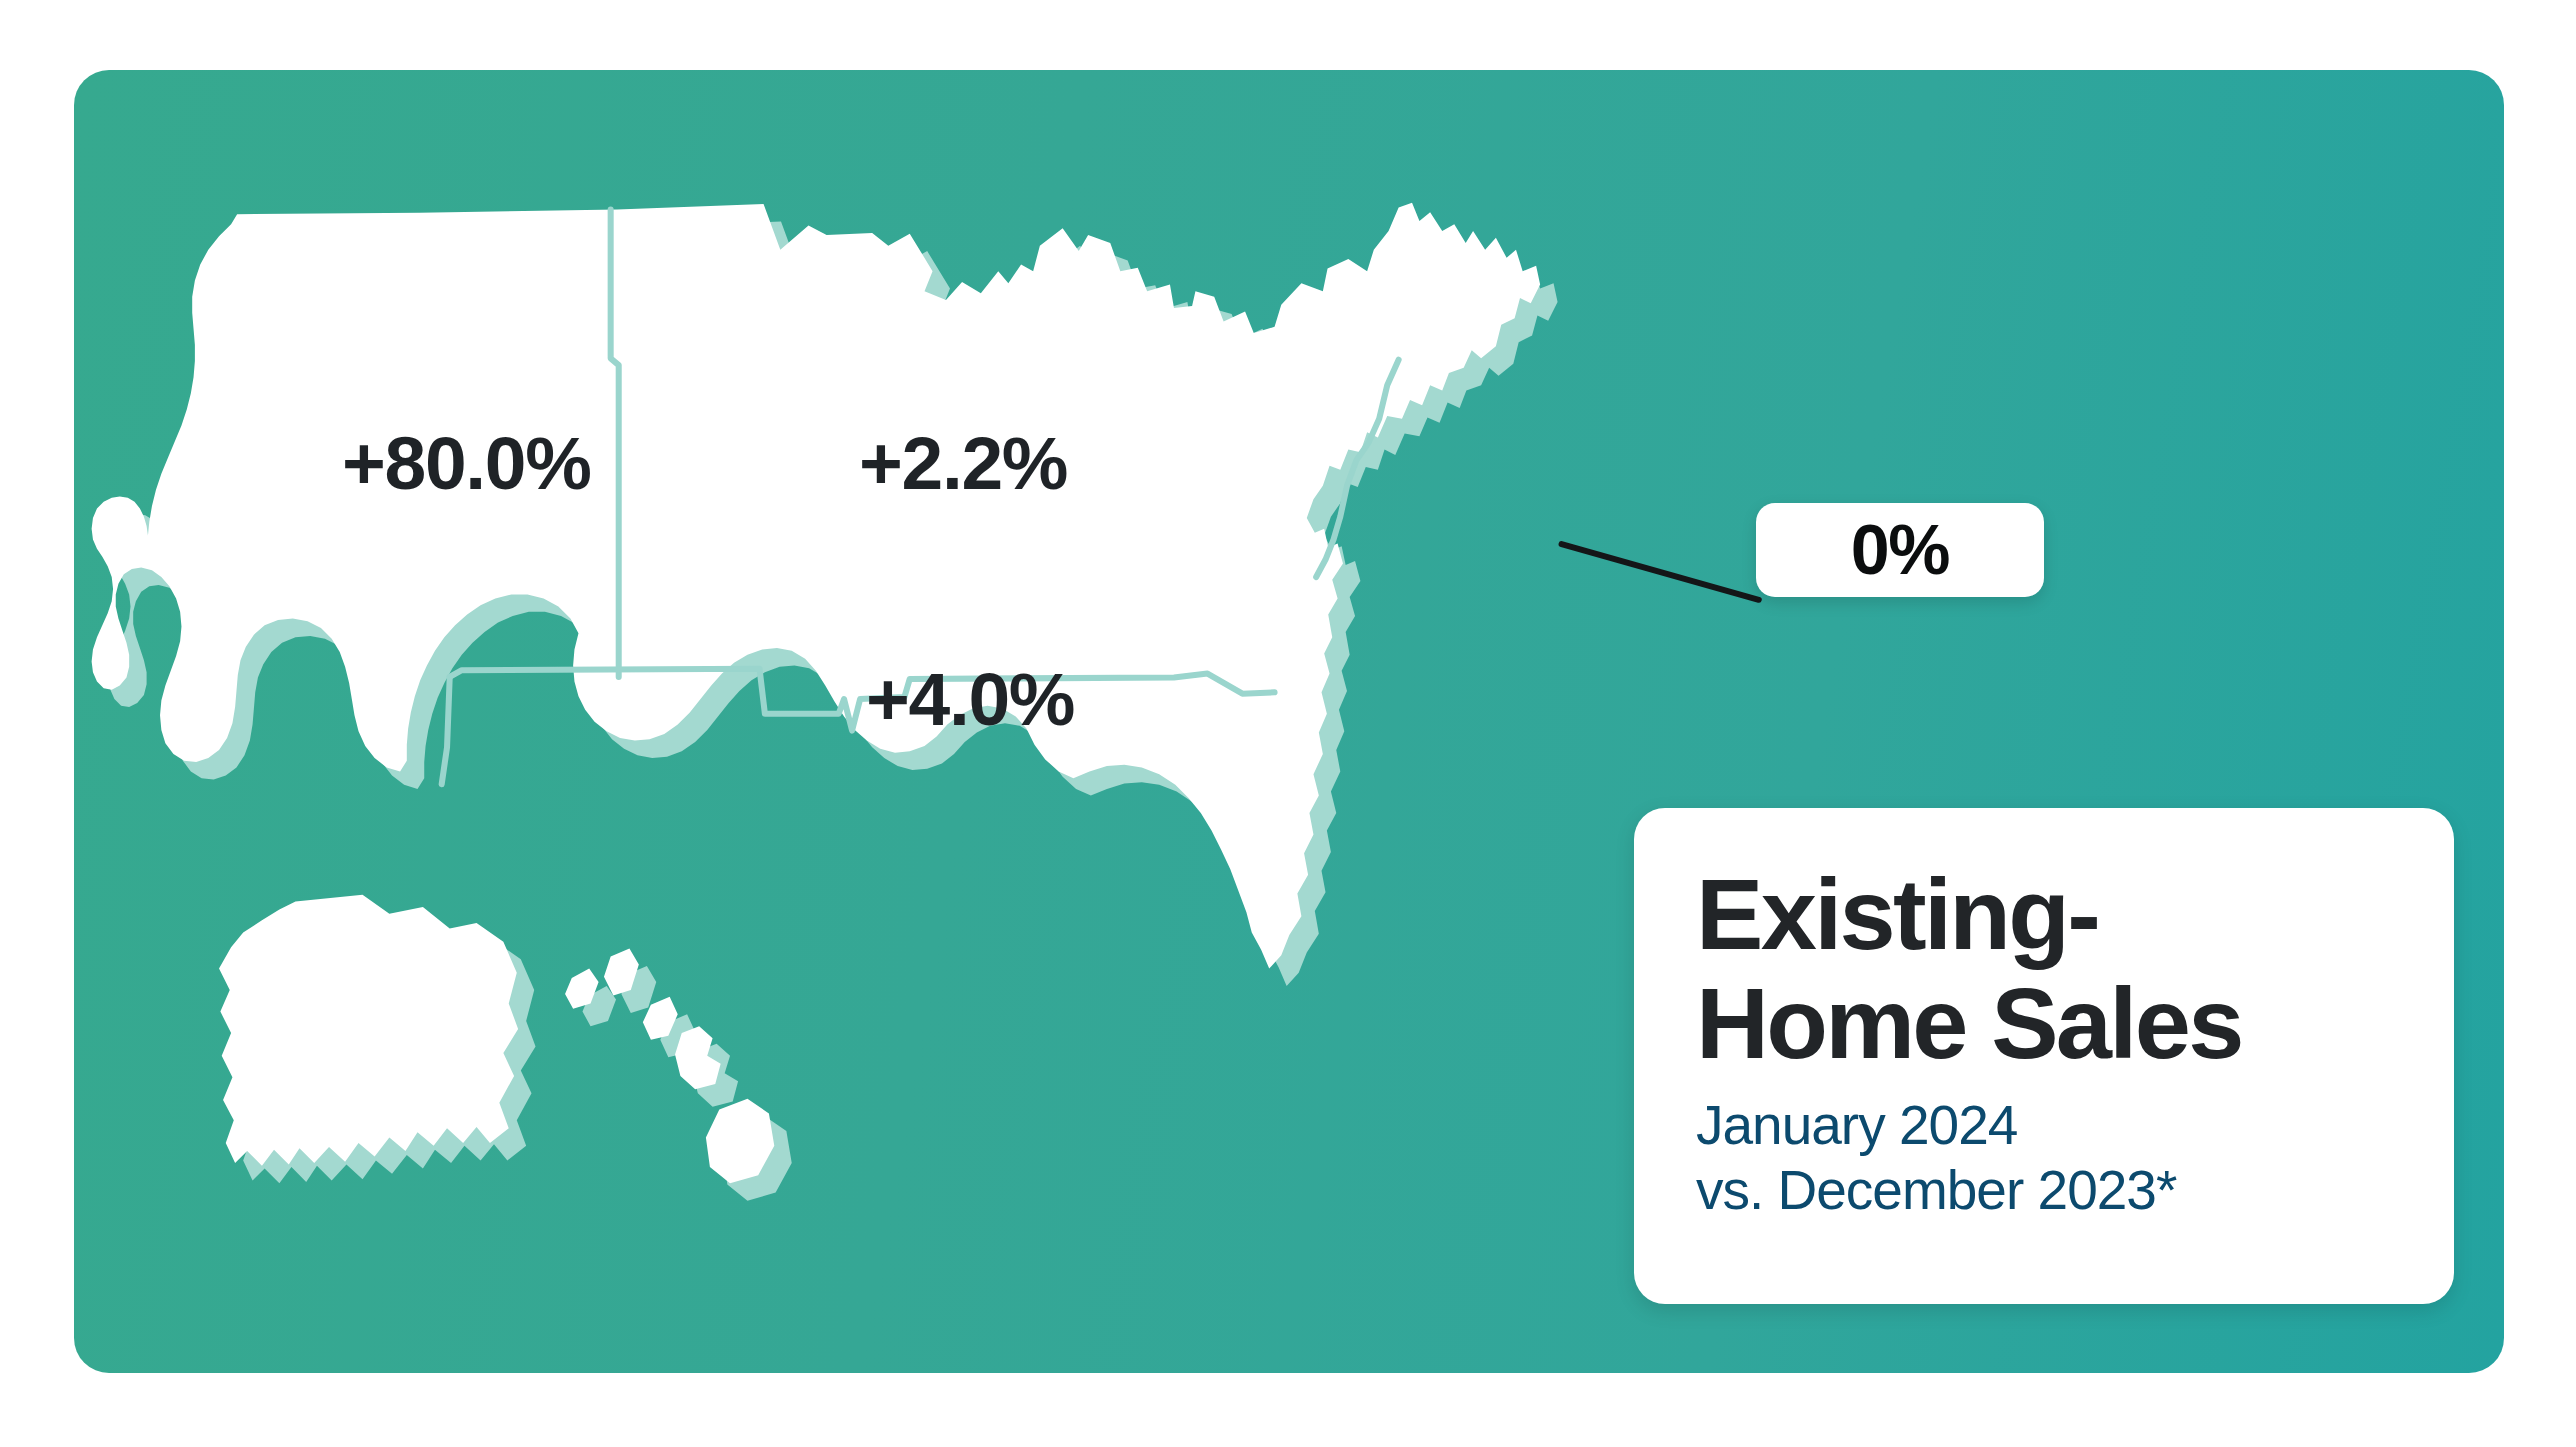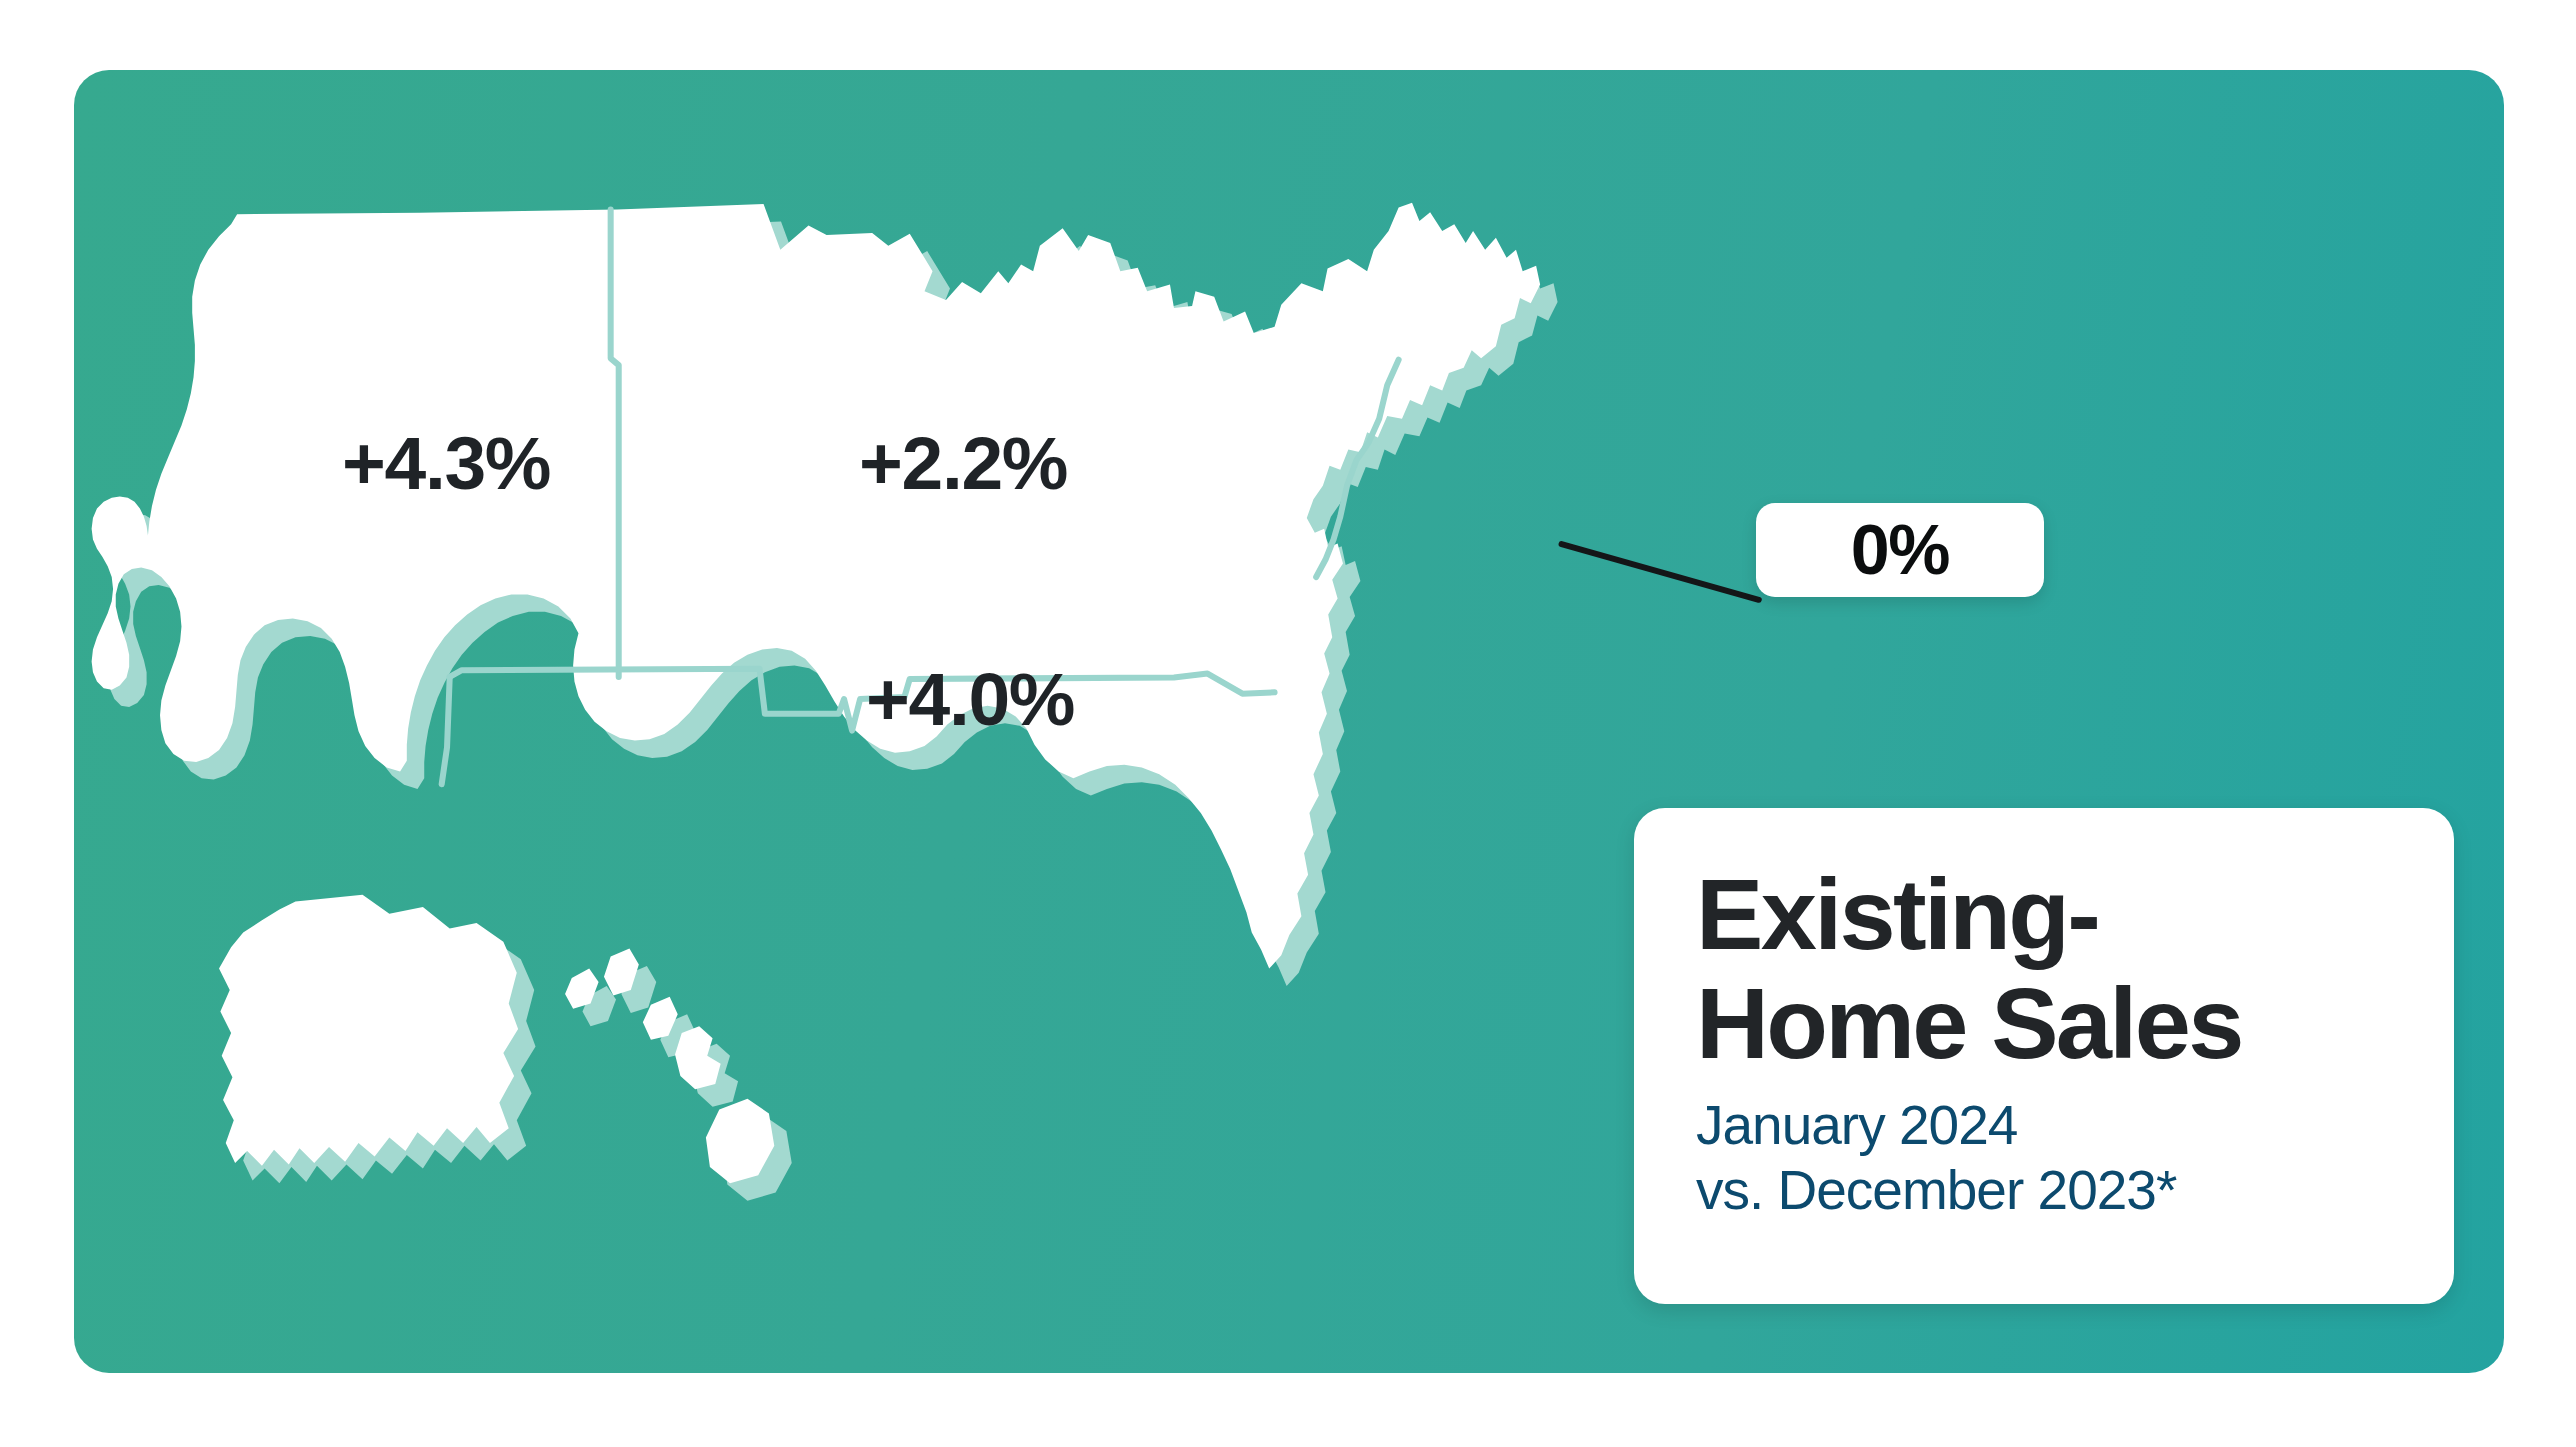--- a/index.html
+++ b/index.html
@@ -205,21 +205,21 @@
         <path d="M560,905 L556,1010 L548,1065"></path>
 
         <path d="M1975,432 L1958,470 L1946,520 L1930,556 L1912,582 L1898,620 L1888,666
                  L1878,700 L1866,730 L1852,756"></path>
       </g>
 
       <line x1="2218" y1="707" x2="2512" y2="790" stroke="#141618" stroke-width="9" stroke-linecap="round"></line>
     </svg>
   </div>
 
-  <div class="region-value" id="value-west">+4.3%</div>
+  <div class="region-value" id="value-west">+80.0%</div>
 
   <div class="region-value" id="value-midwest">+2.2%</div>
 
   <div class="region-value" id="value-south">+4.0%</div>
 
   <div id="callout-northeast">
     <span id="callout-northeast-value">0%</span>
   </div>
 
 

